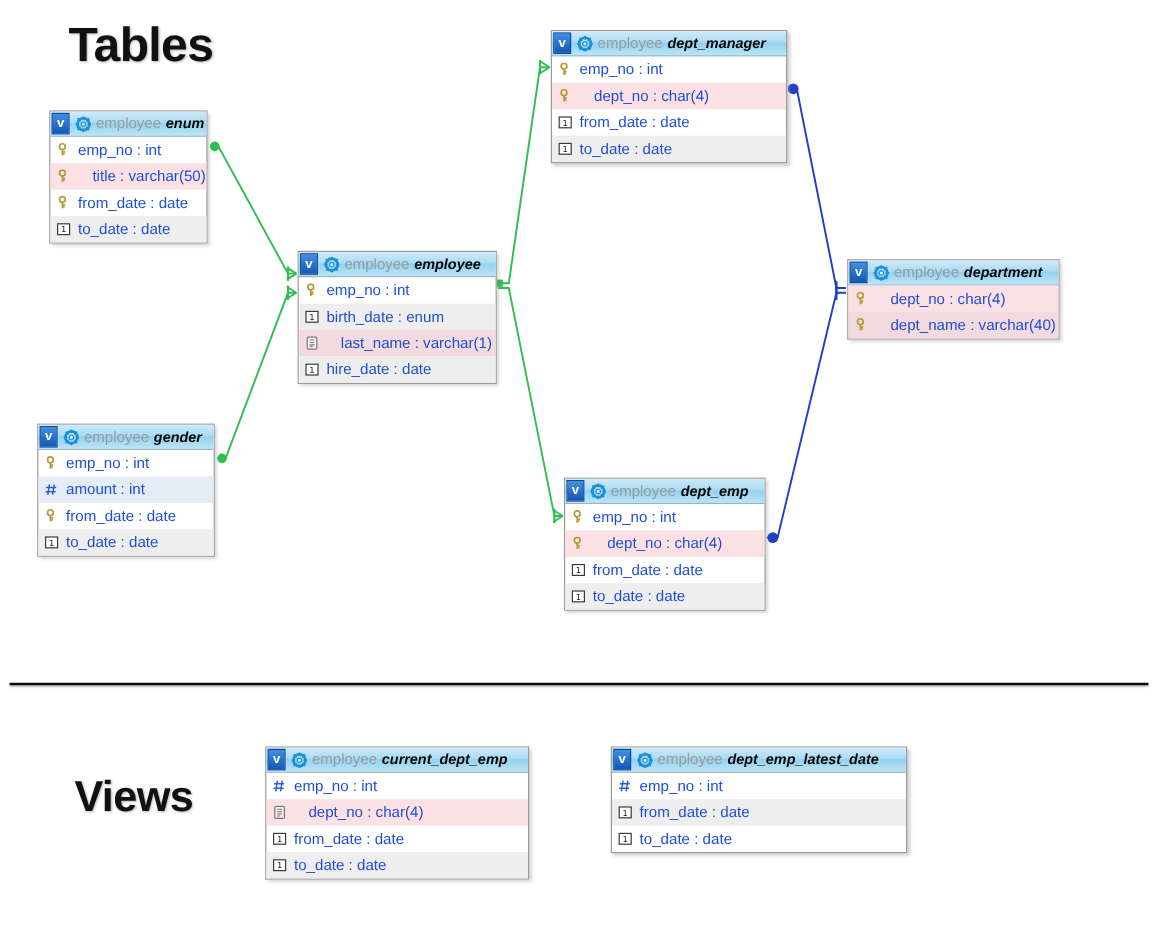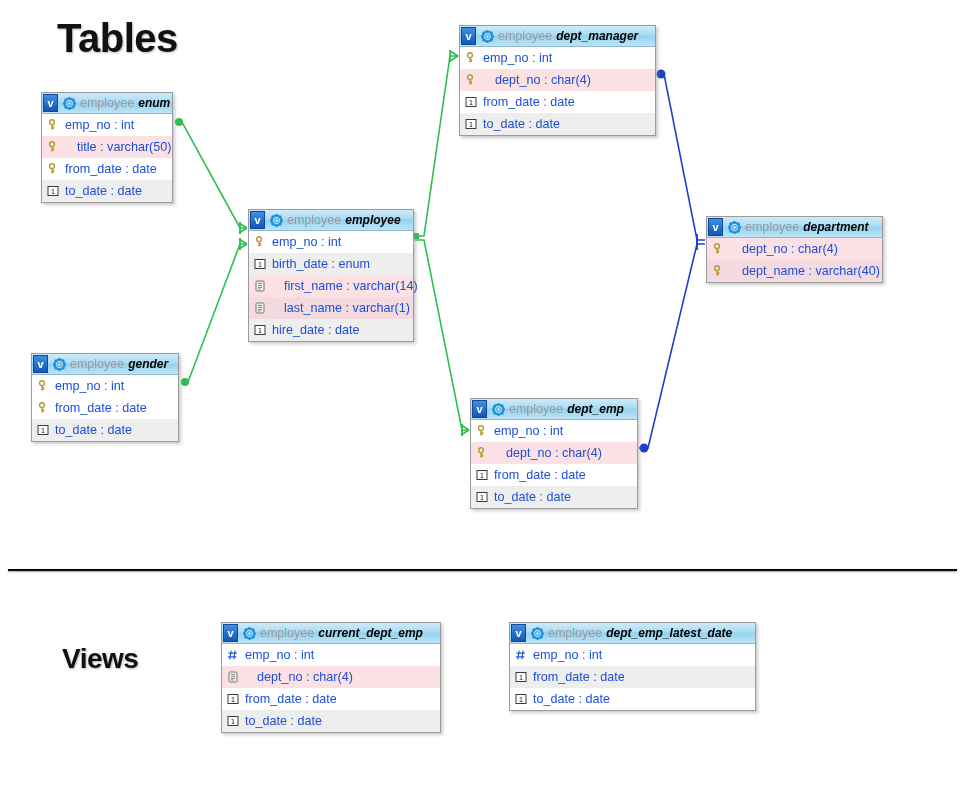--- a/index.html
+++ b/index.html
@@ -19,21 +19,21 @@
   
   .section-title{
     position:absolute;
     font-weight:bold;
     color:#111;
     letter-spacing:-0.5px;
     white-space:nowrap;
     text-shadow:1px 1px 2px rgba(120,120,120,.55);
   }
   #title-tables{left:57px;top:16px;font-size:40px;}
-  #title-views{left:62px;top:643px;font-size:28px;}
+  #title-views{left:62px;top:643px;font-size:36px;}
 
   
   #divider{
     position:absolute;left:8px;top:569px;width:949px;height:0;
     border-top:2px solid #0a0a0a;
     box-shadow:0 1px 2px rgba(130,130,130,.75);
   }
 
   
   .entity{
@@ -217,20 +217,28 @@
       </div>
       <div class="col">
         <span class="ic">
           <svg width="12" height="12" viewBox="0 0 12 12">
             <circle cx="5" cy="3.2" r="2.4" fill="none" stroke="#b79a3a" stroke-width="1.4"></circle>
             <path d="M5 5.6 L5 10.6 M5 7.6 L7.3 7.6 M5 9.2 L7 9.2" stroke="#b79a3a" stroke-width="1.4" fill="none"></path>
           </svg>
         </span>
         <span>emp_no : int</span>
       </div>
+      <div class="col num">
+        <span class="ic">
+          <svg width="12" height="12" viewBox="0 0 12 12">
+            <path d="M4.2 1.6 L2.8 10.4 M8.2 1.6 L6.8 10.4 M1.4 4.2 H9.8 M1 7.8 H9.4" stroke="#2b5fd0" stroke-width="1.25" fill="none"></path>
+          </svg>
+        </span>
+        <span>amount : int</span>
+      </div>
       <div class="col">
         <span class="ic">
           <svg width="12" height="12" viewBox="0 0 12 12">
             <circle cx="5" cy="3.2" r="2.4" fill="none" stroke="#b79a3a" stroke-width="1.4"></circle>
             <path d="M5 5.6 L5 10.6 M5 7.6 L7.3 7.6 M5 9.2 L7 9.2" stroke="#b79a3a" stroke-width="1.4" fill="none"></path>
           </svg>
         </span>
         <span>from_date : date</span>
       </div>
       <div class="col alt last">
@@ -267,263 +275,254 @@
       </div>
       <div class="col alt">
         <span class="ic">
           <svg width="12" height="12" viewBox="0 0 12 12">
             <rect x="1" y="1.5" width="10" height="9" fill="#fff" stroke="#3a3a3a" stroke-width="1"></rect>
             <text x="6" y="8.6" font-size="7" text-anchor="middle" fill="#1a1a1a" font-family="DejaVu Sans, sans-serif">1</text>
           </svg>
         </span>
         <span>birth_date : enum</span>
       </div>
-      <div class="col pk">
+      <div class="col pk alt">
         <span class="ic">
           <svg width="12" height="12" viewBox="0 0 12 12">
             <rect x="2" y="1" width="8" height="10" rx="1" fill="#f2f2f2" stroke="#777" stroke-width="1"></rect>
             <path d="M4 3.4 H8 M4 5.4 H8 M4 7.4 H8 M4 9 H6.6" stroke="#777" stroke-width="0.9"></path>
           </svg>
         </span>
-        <span>first_name : varchar(14)</span>
-      </div>
-      <div class="col pk alt">
+        <span>last_name : varchar(1)</span>
+      </div>
+      <div class="col alt last">
+        <span class="ic">
+          <svg width="12" height="12" viewBox="0 0 12 12">
+            <rect x="1" y="1.5" width="10" height="9" fill="#fff" stroke="#3a3a3a" stroke-width="1"></rect>
+            <text x="6" y="8.6" font-size="7" text-anchor="middle" fill="#1a1a1a" font-family="DejaVu Sans, sans-serif">1</text>
+          </svg>
+        </span>
+        <span>hire_date : date</span>
+      </div>
+    </div>
+  <div class="entity" id="ent-dept-manager">
+      <div class="ent-head">
+        <div class="v-badge">v</div>
+        <span class="gear">
+          <svg width="13" height="13" viewBox="0 0 13 13">
+            <circle cx="6.5" cy="6.5" r="5" fill="none" stroke="#1b8fd8" stroke-width="2.2"></circle>
+            <circle cx="6.5" cy="6.5" r="1.8" fill="#e8f6fd" stroke="#1b8fd8" stroke-width="1"></circle>
+            <path d="M6.5 0.3 v2 M6.5 10.7 v2 M0.3 6.5 h2 M10.7 6.5 h2 M2.2 2.2 l1.4 1.4 M9.4 9.4 l1.4 1.4 M10.8 2.2 L9.4 3.6 M3.6 9.4 L2.2 10.8" stroke="#1b8fd8" stroke-width="1.6" stroke-linecap="round"></path>
+          </svg>
+        </span>
+        <span class="schema">employee</span>
+        <span class="tname">dept_manager</span>
+      </div>
+      <div class="col">
+        <span class="ic">
+          <svg width="12" height="12" viewBox="0 0 12 12">
+            <circle cx="5" cy="3.2" r="2.4" fill="none" stroke="#b79a3a" stroke-width="1.4"></circle>
+            <path d="M5 5.6 L5 10.6 M5 7.6 L7.3 7.6 M5 9.2 L7 9.2" stroke="#b79a3a" stroke-width="1.4" fill="none"></path>
+          </svg>
+        </span>
+        <span>emp_no : int</span>
+      </div>
+      <div class="col pk">
+        <span class="ic">
+          <svg width="12" height="12" viewBox="0 0 12 12">
+            <circle cx="5" cy="3.2" r="2.4" fill="none" stroke="#b79a3a" stroke-width="1.4"></circle>
+            <path d="M5 5.6 L5 10.6 M5 7.6 L7.3 7.6 M5 9.2 L7 9.2" stroke="#b79a3a" stroke-width="1.4" fill="none"></path>
+          </svg>
+        </span>
+        <span>dept_no : char(4)</span>
+      </div>
+      <div class="col">
+        <span class="ic">
+          <svg width="12" height="12" viewBox="0 0 12 12">
+            <rect x="1" y="1.5" width="10" height="9" fill="#fff" stroke="#3a3a3a" stroke-width="1"></rect>
+            <text x="6" y="8.6" font-size="7" text-anchor="middle" fill="#1a1a1a" font-family="DejaVu Sans, sans-serif">1</text>
+          </svg>
+        </span>
+        <span>from_date : date</span>
+      </div>
+      <div class="col alt last">
+        <span class="ic">
+          <svg width="12" height="12" viewBox="0 0 12 12">
+            <rect x="1" y="1.5" width="10" height="9" fill="#fff" stroke="#3a3a3a" stroke-width="1"></rect>
+            <text x="6" y="8.6" font-size="7" text-anchor="middle" fill="#1a1a1a" font-family="DejaVu Sans, sans-serif">1</text>
+          </svg>
+        </span>
+        <span>to_date : date</span>
+      </div>
+    </div>
+  <div class="entity" id="ent-dept-emp">
+      <div class="ent-head">
+        <div class="v-badge">v</div>
+        <span class="gear">
+          <svg width="13" height="13" viewBox="0 0 13 13">
+            <circle cx="6.5" cy="6.5" r="5" fill="none" stroke="#1b8fd8" stroke-width="2.2"></circle>
+            <circle cx="6.5" cy="6.5" r="1.8" fill="#e8f6fd" stroke="#1b8fd8" stroke-width="1"></circle>
+            <path d="M6.5 0.3 v2 M6.5 10.7 v2 M0.3 6.5 h2 M10.7 6.5 h2 M2.2 2.2 l1.4 1.4 M9.4 9.4 l1.4 1.4 M10.8 2.2 L9.4 3.6 M3.6 9.4 L2.2 10.8" stroke="#1b8fd8" stroke-width="1.6" stroke-linecap="round"></path>
+          </svg>
+        </span>
+        <span class="schema">employee</span>
+        <span class="tname">dept_emp</span>
+      </div>
+      <div class="col">
+        <span class="ic">
+          <svg width="12" height="12" viewBox="0 0 12 12">
+            <circle cx="5" cy="3.2" r="2.4" fill="none" stroke="#b79a3a" stroke-width="1.4"></circle>
+            <path d="M5 5.6 L5 10.6 M5 7.6 L7.3 7.6 M5 9.2 L7 9.2" stroke="#b79a3a" stroke-width="1.4" fill="none"></path>
+          </svg>
+        </span>
+        <span>emp_no : int</span>
+      </div>
+      <div class="col pk">
+        <span class="ic">
+          <svg width="12" height="12" viewBox="0 0 12 12">
+            <circle cx="5" cy="3.2" r="2.4" fill="none" stroke="#b79a3a" stroke-width="1.4"></circle>
+            <path d="M5 5.6 L5 10.6 M5 7.6 L7.3 7.6 M5 9.2 L7 9.2" stroke="#b79a3a" stroke-width="1.4" fill="none"></path>
+          </svg>
+        </span>
+        <span>dept_no : char(4)</span>
+      </div>
+      <div class="col">
+        <span class="ic">
+          <svg width="12" height="12" viewBox="0 0 12 12">
+            <rect x="1" y="1.5" width="10" height="9" fill="#fff" stroke="#3a3a3a" stroke-width="1"></rect>
+            <text x="6" y="8.6" font-size="7" text-anchor="middle" fill="#1a1a1a" font-family="DejaVu Sans, sans-serif">1</text>
+          </svg>
+        </span>
+        <span>from_date : date</span>
+      </div>
+      <div class="col alt last">
+        <span class="ic">
+          <svg width="12" height="12" viewBox="0 0 12 12">
+            <rect x="1" y="1.5" width="10" height="9" fill="#fff" stroke="#3a3a3a" stroke-width="1"></rect>
+            <text x="6" y="8.6" font-size="7" text-anchor="middle" fill="#1a1a1a" font-family="DejaVu Sans, sans-serif">1</text>
+          </svg>
+        </span>
+        <span>to_date : date</span>
+      </div>
+    </div>
+  <div class="entity" id="ent-department">
+      <div class="ent-head">
+        <div class="v-badge">v</div>
+        <span class="gear">
+          <svg width="13" height="13" viewBox="0 0 13 13">
+            <circle cx="6.5" cy="6.5" r="5" fill="none" stroke="#1b8fd8" stroke-width="2.2"></circle>
+            <circle cx="6.5" cy="6.5" r="1.8" fill="#e8f6fd" stroke="#1b8fd8" stroke-width="1"></circle>
+            <path d="M6.5 0.3 v2 M6.5 10.7 v2 M0.3 6.5 h2 M10.7 6.5 h2 M2.2 2.2 l1.4 1.4 M9.4 9.4 l1.4 1.4 M10.8 2.2 L9.4 3.6 M3.6 9.4 L2.2 10.8" stroke="#1b8fd8" stroke-width="1.6" stroke-linecap="round"></path>
+          </svg>
+        </span>
+        <span class="schema">employee</span>
+        <span class="tname">department</span>
+      </div>
+      <div class="col pk">
+        <span class="ic">
+          <svg width="12" height="12" viewBox="0 0 12 12">
+            <circle cx="5" cy="3.2" r="2.4" fill="none" stroke="#b79a3a" stroke-width="1.4"></circle>
+            <path d="M5 5.6 L5 10.6 M5 7.6 L7.3 7.6 M5 9.2 L7 9.2" stroke="#b79a3a" stroke-width="1.4" fill="none"></path>
+          </svg>
+        </span>
+        <span>dept_no : char(4)</span>
+      </div>
+      <div class="col pk alt last">
+        <span class="ic">
+          <svg width="12" height="12" viewBox="0 0 12 12">
+            <circle cx="5" cy="3.2" r="2.4" fill="none" stroke="#b79a3a" stroke-width="1.4"></circle>
+            <path d="M5 5.6 L5 10.6 M5 7.6 L7.3 7.6 M5 9.2 L7 9.2" stroke="#b79a3a" stroke-width="1.4" fill="none"></path>
+          </svg>
+        </span>
+        <span>dept_name : varchar(40)</span>
+      </div>
+    </div>
+  <div class="entity" id="ent-current-dept-emp">
+      <div class="ent-head">
+        <div class="v-badge">v</div>
+        <span class="gear">
+          <svg width="13" height="13" viewBox="0 0 13 13">
+            <circle cx="6.5" cy="6.5" r="5" fill="none" stroke="#1b8fd8" stroke-width="2.2"></circle>
+            <circle cx="6.5" cy="6.5" r="1.8" fill="#e8f6fd" stroke="#1b8fd8" stroke-width="1"></circle>
+            <path d="M6.5 0.3 v2 M6.5 10.7 v2 M0.3 6.5 h2 M10.7 6.5 h2 M2.2 2.2 l1.4 1.4 M9.4 9.4 l1.4 1.4 M10.8 2.2 L9.4 3.6 M3.6 9.4 L2.2 10.8" stroke="#1b8fd8" stroke-width="1.6" stroke-linecap="round"></path>
+          </svg>
+        </span>
+        <span class="schema">employee</span>
+        <span class="tname">current_dept_emp</span>
+      </div>
+      <div class="col">
+        <span class="ic">
+          <svg width="12" height="12" viewBox="0 0 12 12">
+            <path d="M4.2 1.6 L2.8 10.4 M8.2 1.6 L6.8 10.4 M1.4 4.2 H9.8 M1 7.8 H9.4" stroke="#2b5fd0" stroke-width="1.25" fill="none"></path>
+          </svg>
+        </span>
+        <span>emp_no : int</span>
+      </div>
+      <div class="col pk">
         <span class="ic">
           <svg width="12" height="12" viewBox="0 0 12 12">
             <rect x="2" y="1" width="8" height="10" rx="1" fill="#f2f2f2" stroke="#777" stroke-width="1"></rect>
             <path d="M4 3.4 H8 M4 5.4 H8 M4 7.4 H8 M4 9 H6.6" stroke="#777" stroke-width="0.9"></path>
           </svg>
         </span>
-        <span>last_name : varchar(1)</span>
+        <span>dept_no : char(4)</span>
+      </div>
+      <div class="col">
+        <span class="ic">
+          <svg width="12" height="12" viewBox="0 0 12 12">
+            <rect x="1" y="1.5" width="10" height="9" fill="#fff" stroke="#3a3a3a" stroke-width="1"></rect>
+            <text x="6" y="8.6" font-size="7" text-anchor="middle" fill="#1a1a1a" font-family="DejaVu Sans, sans-serif">1</text>
+          </svg>
+        </span>
+        <span>from_date : date</span>
       </div>
       <div class="col alt last">
         <span class="ic">
           <svg width="12" height="12" viewBox="0 0 12 12">
             <rect x="1" y="1.5" width="10" height="9" fill="#fff" stroke="#3a3a3a" stroke-width="1"></rect>
             <text x="6" y="8.6" font-size="7" text-anchor="middle" fill="#1a1a1a" font-family="DejaVu Sans, sans-serif">1</text>
           </svg>
         </span>
-        <span>hire_date : date</span>
-      </div>
-    </div>
-  <div class="entity" id="ent-dept-manager">
-      <div class="ent-head">
-        <div class="v-badge">v</div>
-        <span class="gear">
-          <svg width="13" height="13" viewBox="0 0 13 13">
-            <circle cx="6.5" cy="6.5" r="5" fill="none" stroke="#1b8fd8" stroke-width="2.2"></circle>
-            <circle cx="6.5" cy="6.5" r="1.8" fill="#e8f6fd" stroke="#1b8fd8" stroke-width="1"></circle>
-            <path d="M6.5 0.3 v2 M6.5 10.7 v2 M0.3 6.5 h2 M10.7 6.5 h2 M2.2 2.2 l1.4 1.4 M9.4 9.4 l1.4 1.4 M10.8 2.2 L9.4 3.6 M3.6 9.4 L2.2 10.8" stroke="#1b8fd8" stroke-width="1.6" stroke-linecap="round"></path>
-          </svg>
-        </span>
-        <span class="schema">employee</span>
-        <span class="tname">dept_manager</span>
-      </div>
-      <div class="col">
-        <span class="ic">
-          <svg width="12" height="12" viewBox="0 0 12 12">
-            <circle cx="5" cy="3.2" r="2.4" fill="none" stroke="#b79a3a" stroke-width="1.4"></circle>
-            <path d="M5 5.6 L5 10.6 M5 7.6 L7.3 7.6 M5 9.2 L7 9.2" stroke="#b79a3a" stroke-width="1.4" fill="none"></path>
-          </svg>
-        </span>
-        <span>emp_no : int</span>
-      </div>
-      <div class="col pk">
-        <span class="ic">
-          <svg width="12" height="12" viewBox="0 0 12 12">
-            <circle cx="5" cy="3.2" r="2.4" fill="none" stroke="#b79a3a" stroke-width="1.4"></circle>
-            <path d="M5 5.6 L5 10.6 M5 7.6 L7.3 7.6 M5 9.2 L7 9.2" stroke="#b79a3a" stroke-width="1.4" fill="none"></path>
-          </svg>
-        </span>
-        <span>dept_no : char(4)</span>
-      </div>
-      <div class="col">
+        <span>to_date : date</span>
+      </div>
+    </div>
+  <div class="entity" id="ent-dept-emp-latest">
+      <div class="ent-head">
+        <div class="v-badge">v</div>
+        <span class="gear">
+          <svg width="13" height="13" viewBox="0 0 13 13">
+            <circle cx="6.5" cy="6.5" r="5" fill="none" stroke="#1b8fd8" stroke-width="2.2"></circle>
+            <circle cx="6.5" cy="6.5" r="1.8" fill="#e8f6fd" stroke="#1b8fd8" stroke-width="1"></circle>
+            <path d="M6.5 0.3 v2 M6.5 10.7 v2 M0.3 6.5 h2 M10.7 6.5 h2 M2.2 2.2 l1.4 1.4 M9.4 9.4 l1.4 1.4 M10.8 2.2 L9.4 3.6 M3.6 9.4 L2.2 10.8" stroke="#1b8fd8" stroke-width="1.6" stroke-linecap="round"></path>
+          </svg>
+        </span>
+        <span class="schema">employee</span>
+        <span class="tname">dept_emp_latest_date</span>
+      </div>
+      <div class="col">
+        <span class="ic">
+          <svg width="12" height="12" viewBox="0 0 12 12">
+            <path d="M4.2 1.6 L2.8 10.4 M8.2 1.6 L6.8 10.4 M1.4 4.2 H9.8 M1 7.8 H9.4" stroke="#2b5fd0" stroke-width="1.25" fill="none"></path>
+          </svg>
+        </span>
+        <span>emp_no : int</span>
+      </div>
+      <div class="col alt">
         <span class="ic">
           <svg width="12" height="12" viewBox="0 0 12 12">
             <rect x="1" y="1.5" width="10" height="9" fill="#fff" stroke="#3a3a3a" stroke-width="1"></rect>
             <text x="6" y="8.6" font-size="7" text-anchor="middle" fill="#1a1a1a" font-family="DejaVu Sans, sans-serif">1</text>
           </svg>
         </span>
         <span>from_date : date</span>
       </div>
-      <div class="col alt last">
+      <div class="col last">
         <span class="ic">
           <svg width="12" height="12" viewBox="0 0 12 12">
             <rect x="1" y="1.5" width="10" height="9" fill="#fff" stroke="#3a3a3a" stroke-width="1"></rect>
             <text x="6" y="8.6" font-size="7" text-anchor="middle" fill="#1a1a1a" font-family="DejaVu Sans, sans-serif">1</text>
           </svg>
         </span>
         <span>to_date : date</span>
       </div>
     </div>
-  <div class="entity" id="ent-dept-emp">
-      <div class="ent-head">
-        <div class="v-badge">v</div>
-        <span class="gear">
-          <svg width="13" height="13" viewBox="0 0 13 13">
-            <circle cx="6.5" cy="6.5" r="5" fill="none" stroke="#1b8fd8" stroke-width="2.2"></circle>
-            <circle cx="6.5" cy="6.5" r="1.8" fill="#e8f6fd" stroke="#1b8fd8" stroke-width="1"></circle>
-            <path d="M6.5 0.3 v2 M6.5 10.7 v2 M0.3 6.5 h2 M10.7 6.5 h2 M2.2 2.2 l1.4 1.4 M9.4 9.4 l1.4 1.4 M10.8 2.2 L9.4 3.6 M3.6 9.4 L2.2 10.8" stroke="#1b8fd8" stroke-width="1.6" stroke-linecap="round"></path>
-          </svg>
-        </span>
-        <span class="schema">employee</span>
-        <span class="tname">dept_emp</span>
-      </div>
-      <div class="col">
-        <span class="ic">
-          <svg width="12" height="12" viewBox="0 0 12 12">
-            <circle cx="5" cy="3.2" r="2.4" fill="none" stroke="#b79a3a" stroke-width="1.4"></circle>
-            <path d="M5 5.6 L5 10.6 M5 7.6 L7.3 7.6 M5 9.2 L7 9.2" stroke="#b79a3a" stroke-width="1.4" fill="none"></path>
-          </svg>
-        </span>
-        <span>emp_no : int</span>
-      </div>
-      <div class="col pk">
-        <span class="ic">
-          <svg width="12" height="12" viewBox="0 0 12 12">
-            <circle cx="5" cy="3.2" r="2.4" fill="none" stroke="#b79a3a" stroke-width="1.4"></circle>
-            <path d="M5 5.6 L5 10.6 M5 7.6 L7.3 7.6 M5 9.2 L7 9.2" stroke="#b79a3a" stroke-width="1.4" fill="none"></path>
-          </svg>
-        </span>
-        <span>dept_no : char(4)</span>
-      </div>
-      <div class="col">
-        <span class="ic">
-          <svg width="12" height="12" viewBox="0 0 12 12">
-            <rect x="1" y="1.5" width="10" height="9" fill="#fff" stroke="#3a3a3a" stroke-width="1"></rect>
-            <text x="6" y="8.6" font-size="7" text-anchor="middle" fill="#1a1a1a" font-family="DejaVu Sans, sans-serif">1</text>
-          </svg>
-        </span>
-        <span>from_date : date</span>
-      </div>
-      <div class="col alt last">
-        <span class="ic">
-          <svg width="12" height="12" viewBox="0 0 12 12">
-            <rect x="1" y="1.5" width="10" height="9" fill="#fff" stroke="#3a3a3a" stroke-width="1"></rect>
-            <text x="6" y="8.6" font-size="7" text-anchor="middle" fill="#1a1a1a" font-family="DejaVu Sans, sans-serif">1</text>
-          </svg>
-        </span>
-        <span>to_date : date</span>
-      </div>
-    </div>
-  <div class="entity" id="ent-department">
-      <div class="ent-head">
-        <div class="v-badge">v</div>
-        <span class="gear">
-          <svg width="13" height="13" viewBox="0 0 13 13">
-            <circle cx="6.5" cy="6.5" r="5" fill="none" stroke="#1b8fd8" stroke-width="2.2"></circle>
-            <circle cx="6.5" cy="6.5" r="1.8" fill="#e8f6fd" stroke="#1b8fd8" stroke-width="1"></circle>
-            <path d="M6.5 0.3 v2 M6.5 10.7 v2 M0.3 6.5 h2 M10.7 6.5 h2 M2.2 2.2 l1.4 1.4 M9.4 9.4 l1.4 1.4 M10.8 2.2 L9.4 3.6 M3.6 9.4 L2.2 10.8" stroke="#1b8fd8" stroke-width="1.6" stroke-linecap="round"></path>
-          </svg>
-        </span>
-        <span class="schema">employee</span>
-        <span class="tname">department</span>
-      </div>
-      <div class="col pk">
-        <span class="ic">
-          <svg width="12" height="12" viewBox="0 0 12 12">
-            <circle cx="5" cy="3.2" r="2.4" fill="none" stroke="#b79a3a" stroke-width="1.4"></circle>
-            <path d="M5 5.6 L5 10.6 M5 7.6 L7.3 7.6 M5 9.2 L7 9.2" stroke="#b79a3a" stroke-width="1.4" fill="none"></path>
-          </svg>
-        </span>
-        <span>dept_no : char(4)</span>
-      </div>
-      <div class="col pk alt last">
-        <span class="ic">
-          <svg width="12" height="12" viewBox="0 0 12 12">
-            <circle cx="5" cy="3.2" r="2.4" fill="none" stroke="#b79a3a" stroke-width="1.4"></circle>
-            <path d="M5 5.6 L5 10.6 M5 7.6 L7.3 7.6 M5 9.2 L7 9.2" stroke="#b79a3a" stroke-width="1.4" fill="none"></path>
-          </svg>
-        </span>
-        <span>dept_name : varchar(40)</span>
-      </div>
-    </div>
-  <div class="entity" id="ent-current-dept-emp">
-      <div class="ent-head">
-        <div class="v-badge">v</div>
-        <span class="gear">
-          <svg width="13" height="13" viewBox="0 0 13 13">
-            <circle cx="6.5" cy="6.5" r="5" fill="none" stroke="#1b8fd8" stroke-width="2.2"></circle>
-            <circle cx="6.5" cy="6.5" r="1.8" fill="#e8f6fd" stroke="#1b8fd8" stroke-width="1"></circle>
-            <path d="M6.5 0.3 v2 M6.5 10.7 v2 M0.3 6.5 h2 M10.7 6.5 h2 M2.2 2.2 l1.4 1.4 M9.4 9.4 l1.4 1.4 M10.8 2.2 L9.4 3.6 M3.6 9.4 L2.2 10.8" stroke="#1b8fd8" stroke-width="1.6" stroke-linecap="round"></path>
-          </svg>
-        </span>
-        <span class="schema">employee</span>
-        <span class="tname">current_dept_emp</span>
-      </div>
-      <div class="col">
-        <span class="ic">
-          <svg width="12" height="12" viewBox="0 0 12 12">
-            <path d="M4.2 1.6 L2.8 10.4 M8.2 1.6 L6.8 10.4 M1.4 4.2 H9.8 M1 7.8 H9.4" stroke="#2b5fd0" stroke-width="1.25" fill="none"></path>
-          </svg>
-        </span>
-        <span>emp_no : int</span>
-      </div>
-      <div class="col pk">
-        <span class="ic">
-          <svg width="12" height="12" viewBox="0 0 12 12">
-            <rect x="2" y="1" width="8" height="10" rx="1" fill="#f2f2f2" stroke="#777" stroke-width="1"></rect>
-            <path d="M4 3.4 H8 M4 5.4 H8 M4 7.4 H8 M4 9 H6.6" stroke="#777" stroke-width="0.9"></path>
-          </svg>
-        </span>
-        <span>dept_no : char(4)</span>
-      </div>
-      <div class="col">
-        <span class="ic">
-          <svg width="12" height="12" viewBox="0 0 12 12">
-            <rect x="1" y="1.5" width="10" height="9" fill="#fff" stroke="#3a3a3a" stroke-width="1"></rect>
-            <text x="6" y="8.6" font-size="7" text-anchor="middle" fill="#1a1a1a" font-family="DejaVu Sans, sans-serif">1</text>
-          </svg>
-        </span>
-        <span>from_date : date</span>
-      </div>
-      <div class="col alt last">
-        <span class="ic">
-          <svg width="12" height="12" viewBox="0 0 12 12">
-            <rect x="1" y="1.5" width="10" height="9" fill="#fff" stroke="#3a3a3a" stroke-width="1"></rect>
-            <text x="6" y="8.6" font-size="7" text-anchor="middle" fill="#1a1a1a" font-family="DejaVu Sans, sans-serif">1</text>
-          </svg>
-        </span>
-        <span>to_date : date</span>
-      </div>
-    </div>
-  <div class="entity" id="ent-dept-emp-latest">
-      <div class="ent-head">
-        <div class="v-badge">v</div>
-        <span class="gear">
-          <svg width="13" height="13" viewBox="0 0 13 13">
-            <circle cx="6.5" cy="6.5" r="5" fill="none" stroke="#1b8fd8" stroke-width="2.2"></circle>
-            <circle cx="6.5" cy="6.5" r="1.8" fill="#e8f6fd" stroke="#1b8fd8" stroke-width="1"></circle>
-            <path d="M6.5 0.3 v2 M6.5 10.7 v2 M0.3 6.5 h2 M10.7 6.5 h2 M2.2 2.2 l1.4 1.4 M9.4 9.4 l1.4 1.4 M10.8 2.2 L9.4 3.6 M3.6 9.4 L2.2 10.8" stroke="#1b8fd8" stroke-width="1.6" stroke-linecap="round"></path>
-          </svg>
-        </span>
-        <span class="schema">employee</span>
-        <span class="tname">dept_emp_latest_date</span>
-      </div>
-      <div class="col">
-        <span class="ic">
-          <svg width="12" height="12" viewBox="0 0 12 12">
-            <path d="M4.2 1.6 L2.8 10.4 M8.2 1.6 L6.8 10.4 M1.4 4.2 H9.8 M1 7.8 H9.4" stroke="#2b5fd0" stroke-width="1.25" fill="none"></path>
-          </svg>
-        </span>
-        <span>emp_no : int</span>
-      </div>
-      <div class="col alt">
-        <span class="ic">
-          <svg width="12" height="12" viewBox="0 0 12 12">
-            <rect x="1" y="1.5" width="10" height="9" fill="#fff" stroke="#3a3a3a" stroke-width="1"></rect>
-            <text x="6" y="8.6" font-size="7" text-anchor="middle" fill="#1a1a1a" font-family="DejaVu Sans, sans-serif">1</text>
-          </svg>
-        </span>
-        <span>from_date : date</span>
-      </div>
-      <div class="col last">
-        <span class="ic">
-          <svg width="12" height="12" viewBox="0 0 12 12">
-            <rect x="1" y="1.5" width="10" height="9" fill="#fff" stroke="#3a3a3a" stroke-width="1"></rect>
-            <text x="6" y="8.6" font-size="7" text-anchor="middle" fill="#1a1a1a" font-family="DejaVu Sans, sans-serif">1</text>
-          </svg>
-        </span>
-        <span>to_date : date</span>
-      </div>
-    </div>
 
 </div>
 
 </body></html>

